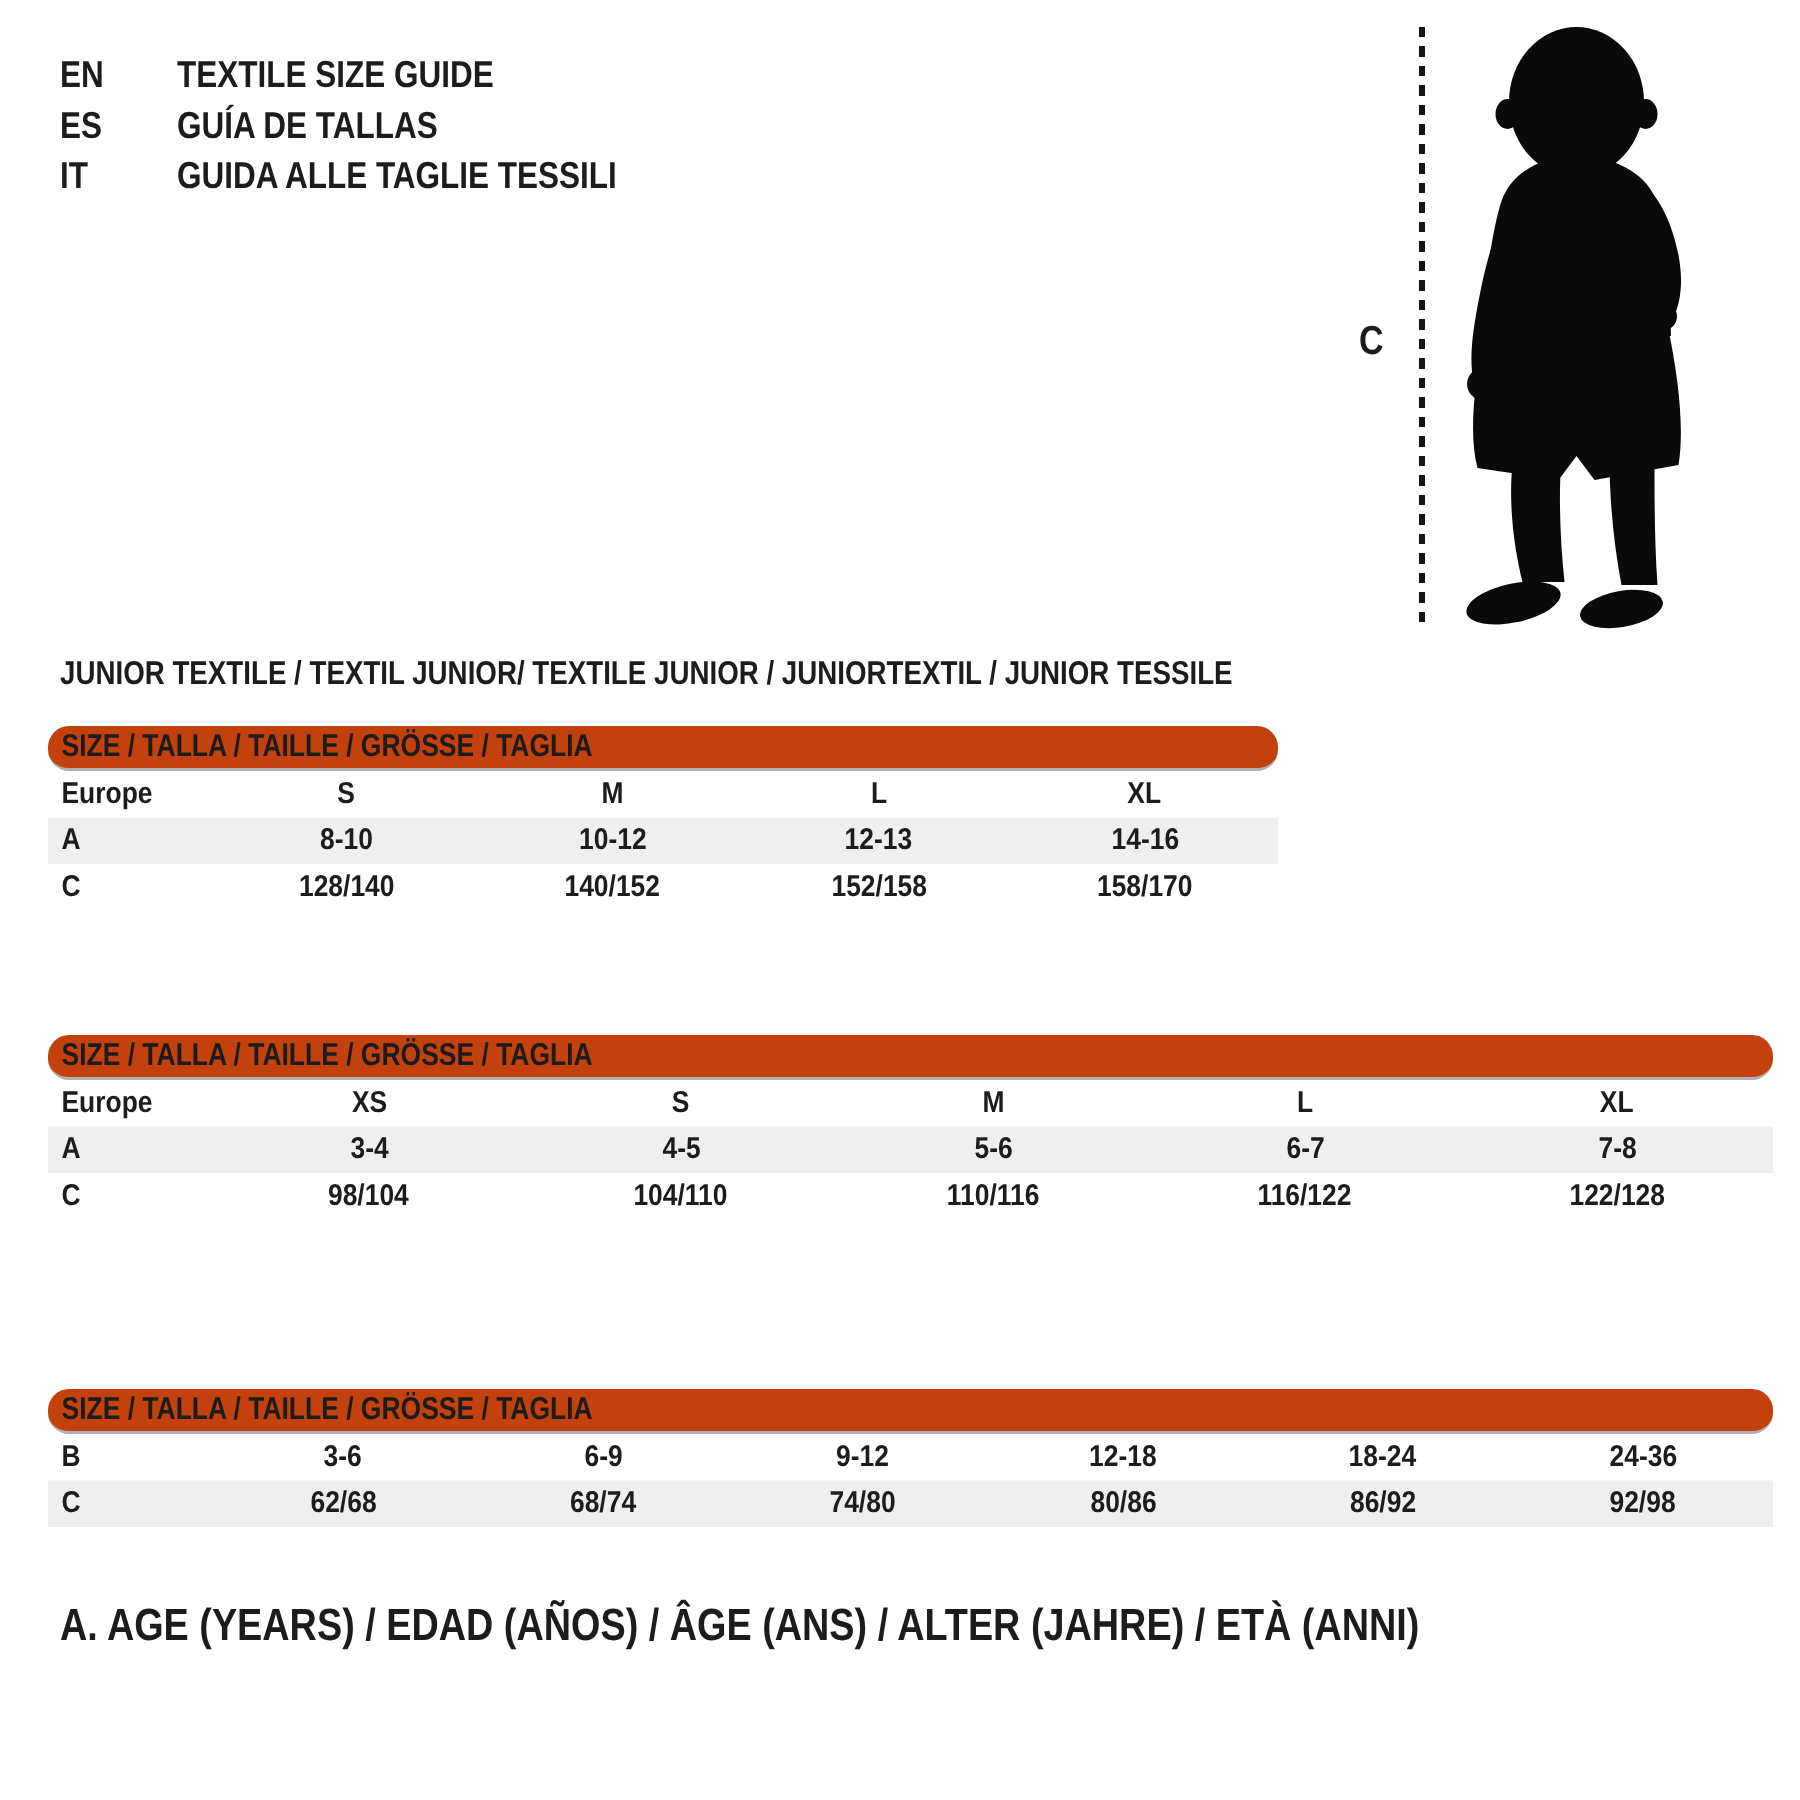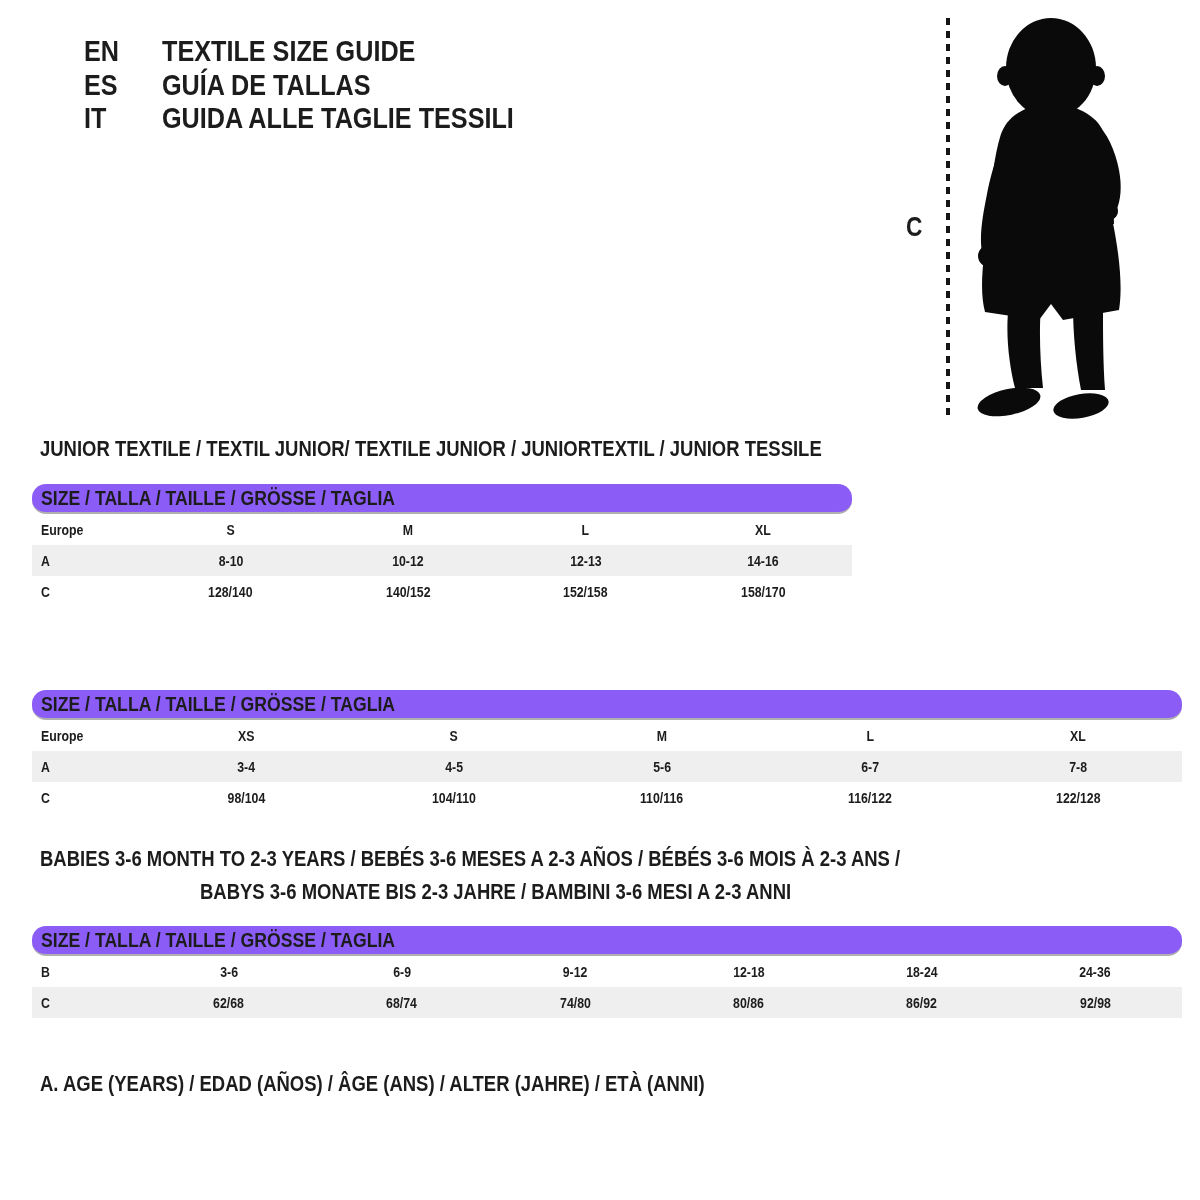--- a/index.html
+++ b/index.html
@@ -8,21 +8,21 @@
     font-family:"Liberation Sans",sans-serif;color:#1c1c1c;
   }
   #canvas{position:relative;width:1200px;height:1200px;overflow:hidden;background:#fff;}
 
   
   .cond{display:inline-block;transform:scaleX(0.84);transform-origin:0 50%;white-space:nowrap;font-weight:bold;}
   .cx{display:inline-block;transform:scaleX(0.88);transform-origin:50% 50%;white-space:nowrap;font-weight:bold;}
   .cxl{display:inline-block;transform:scaleX(0.88);transform-origin:0 50%;white-space:nowrap;font-weight:bold;}
 
   
-  .lang{position:absolute;left:40px;top:34px;font-size:30px;line-height:33.5px;margin-left:44px;}
+  .lang{position:absolute;left:40px;top:34px;font-size:25px;line-height:33.5px;}
   .lang-row{display:flex;}
   .lang-code{width:78px;flex:0 0 78px;}
 
   
   .dash-line{position:absolute;left:946px;top:18px;width:4px;height:398px;
     background:repeating-linear-gradient(to bottom,#151515 0 7px,transparent 7px 13px);}
   .c-label{position:absolute;left:906px;top:212px;font-size:27px;font-weight:bold;}
   .baby-svg{position:absolute;left:960px;top:14px;width:182px;height:406px;}
 
   
@@ -30,32 +30,32 @@
   #sec1-title{top:436px;}
   #sec2-title{top:644px;}
   #sec3-title{top:842px;line-height:33px;}
   .subscript{font-size:14px;position:relative;top:4px;}
 
   
   .size-table{position:absolute;left:32px;}
   #table1{top:484px;width:820px;}
   #table2{top:690px;width:1150px;}
   #table3{top:926px;width:1150px;}
-  .t-header{height:30px;background:#8b5cf6;border-bottom:2px solid #b0b0b0;
+  .t-header{height:30px;background:#c2410c;border-bottom:2px solid #b0b0b0;
     display:flex;align-items:center;padding-left:9px;font-size:21px;box-sizing:border-box;border-radius:14px;}
-  .t-row{display:grid;height:31px;align-items:center;font-size:14px;}
+  .t-row{display:grid;height:31px;align-items:center;font-size:20px;}
   .cols4{grid-template-columns:110px repeat(4,1fr);}
   .cols5{grid-template-columns:110px repeat(5,1fr);}
   .cols6{grid-template-columns:110px repeat(6,1fr);}
   .t-row .lab{padding-left:9px;text-align:left;}
   .t-row .val{text-align:center;}
   .stripe{background:#efefef;}
 
   
-  .legend{position:absolute;left:40px;top:1068px;font-size:22px;line-height:32.5px;}
+  .legend{position:absolute;left:40px;top:1068px;font-size:30px;line-height:32.5px;}
 </style>
 </head>
 <body>
 
 <div id="canvas">
 
   <div class="lang">
     <div class="lang-row">
       <span class="lang-code cond">EN</span>
       <span class="cond">TEXTILE SIZE GUIDE</span>
@@ -143,24 +143,20 @@
     <div class="t-row cols5">
       <span class="lab"><span class="cxl">C</span></span>
       <span class="val"><span class="cx">98/104</span></span>
       <span class="val"><span class="cx">104/110</span></span>
       <span class="val"><span class="cx">110/116</span></span>
       <span class="val"><span class="cx">116/122</span></span>
       <span class="val"><span class="cx">122/128</span></span>
     </div>
   </div>
 
-  <div class="sec-title" id="sec3-title">
-    <span class="cond">BABIES 3-6 MONTH TO 2-3 YEARS / BEBÉS 3-6 MESES A 2-3 AÑOS / BÉBÉS 3-6 MOIS À 2-3 ANS /</span><br>
-    <span class="cond">BABYS 3-6 MONATE BIS 2-3 JAHRE / BAMBINI 3-6 MESI A 2-3 ANNI</span>
-  </div>
   <div class="size-table" id="table3">
     <div class="t-header">
       <span class="cond">SIZE / TALLA / TAILLE / GRÖSSE / TAGLIA</span>
     </div>
     <div class="t-row cols6">
       <span class="lab"><span class="cxl">B</span></span>
       <span class="val"><span class="cx">3-6</span></span>
       <span class="val"><span class="cx">6-9</span></span>
       <span class="val"><span class="cx">9-12</span></span>
       <span class="val"><span class="cx">12-18</span></span>

